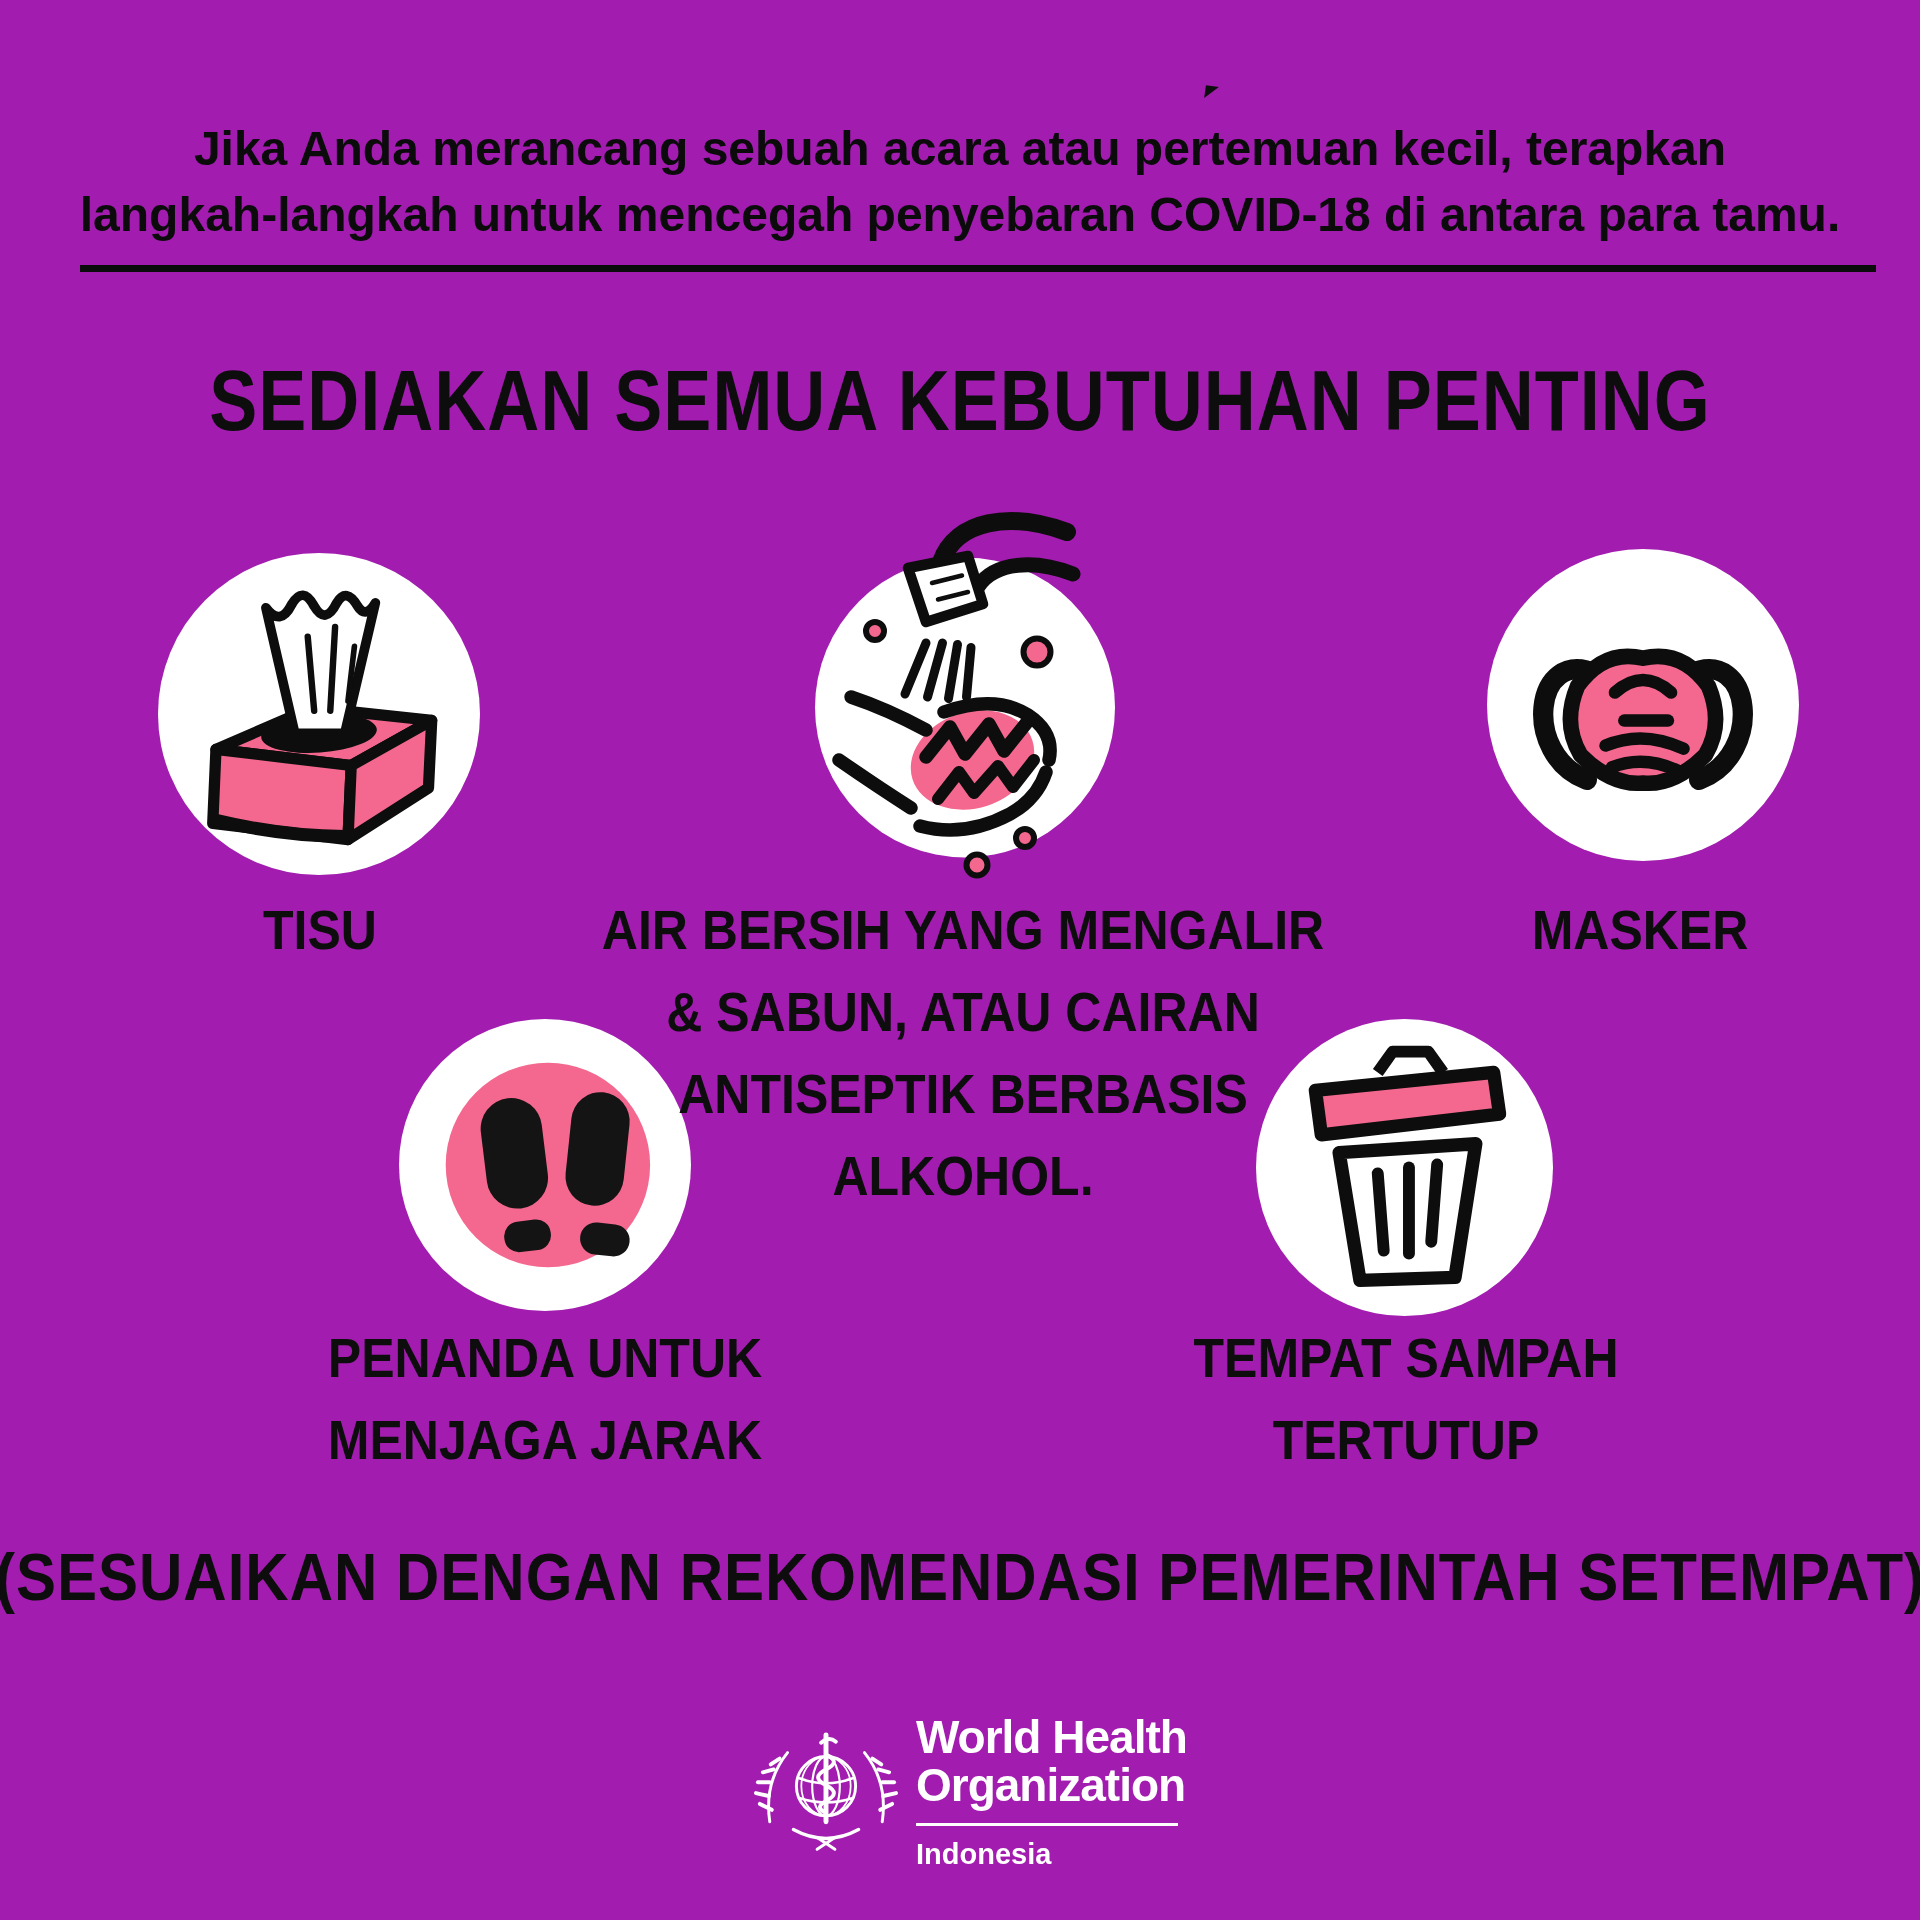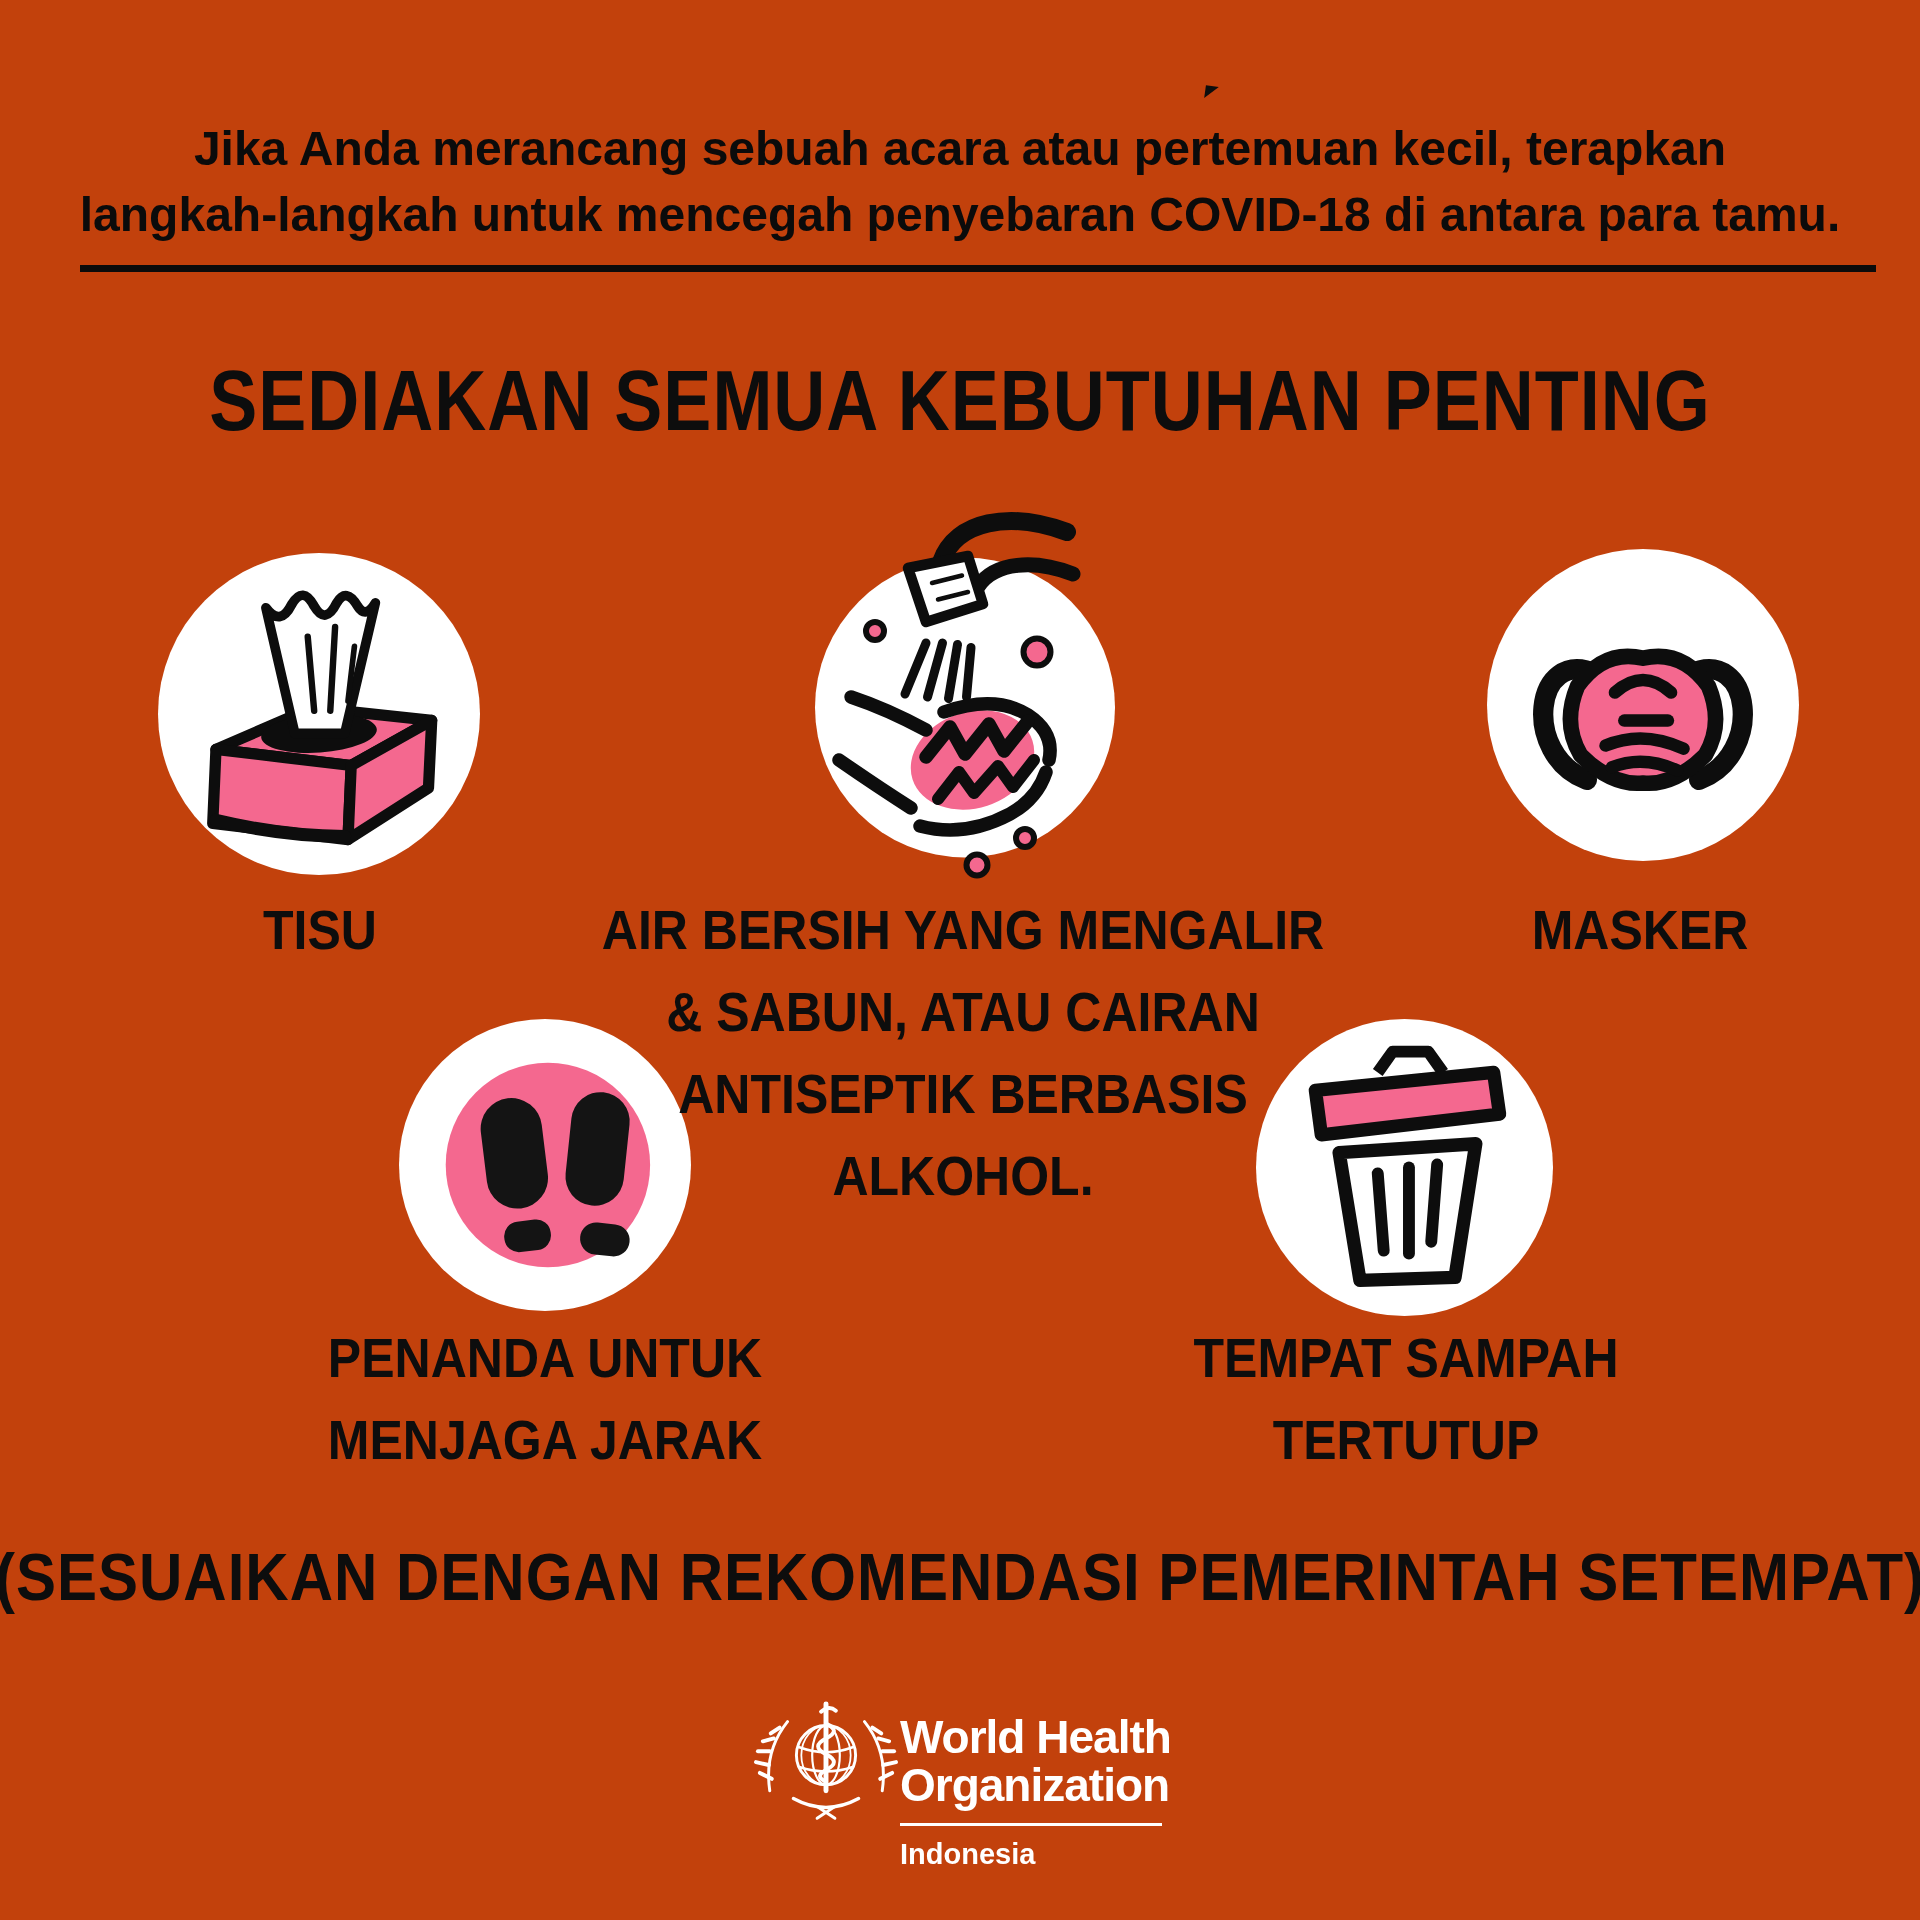--- a/index.html
+++ b/index.html
@@ -1,19 +1,19 @@
 <!DOCTYPE html>
 <html><head>
 <meta charset="utf-8">
 <style>
   html,body{margin:0;padding:0;background:#555;}
   .poster{
     position:relative;
     width:1920px;height:1920px;
-    background:#c2410c;
+    background:#a21caf;
     overflow:hidden;
     font-family:"Liberation Sans","DejaVu Sans",sans-serif;
     color:#0D0D0D;
   }
   .stray-mark{
     position:absolute;left:1205px;top:86px;width:0;height:0;
     border-top:13px solid #0d0d0d;border-right:13px solid transparent;
     transform:rotate(8deg);
   }
   .intro{
@@ -37,21 +37,21 @@
     font-size:50px;line-height:73px;letter-spacing:0px;
     transform:translateX(-50%) scaleY(1.12);transform-origin:top center;
   }
   .note{
     position:absolute;left:50%;top:1538px;white-space:nowrap;
     font-size:60px;letter-spacing:1px;
     transform:translateX(-50%) scaleY(1.12);transform-origin:top center;
   }
   .who{
     position:absolute;left:752px;top:1695px;
-    display:flex;align-items:flex-start;color:#ffffff;
+    display:flex;align-items:flex-end;gap:16px;color:#ffffff;
   }
   .who-text{margin-top:18px;}
   .who-org{font-size:46px;font-weight:bold;line-height:48px;letter-spacing:-1px;}
   .who-rule{width:262px;height:3px;background:#ffffff;margin-top:14px;}
   .who-country{font-size:29px;font-weight:bold;margin-top:12px;letter-spacing:0px;}
 </style>
 </head>
 <body>
 
 <div class="poster">

